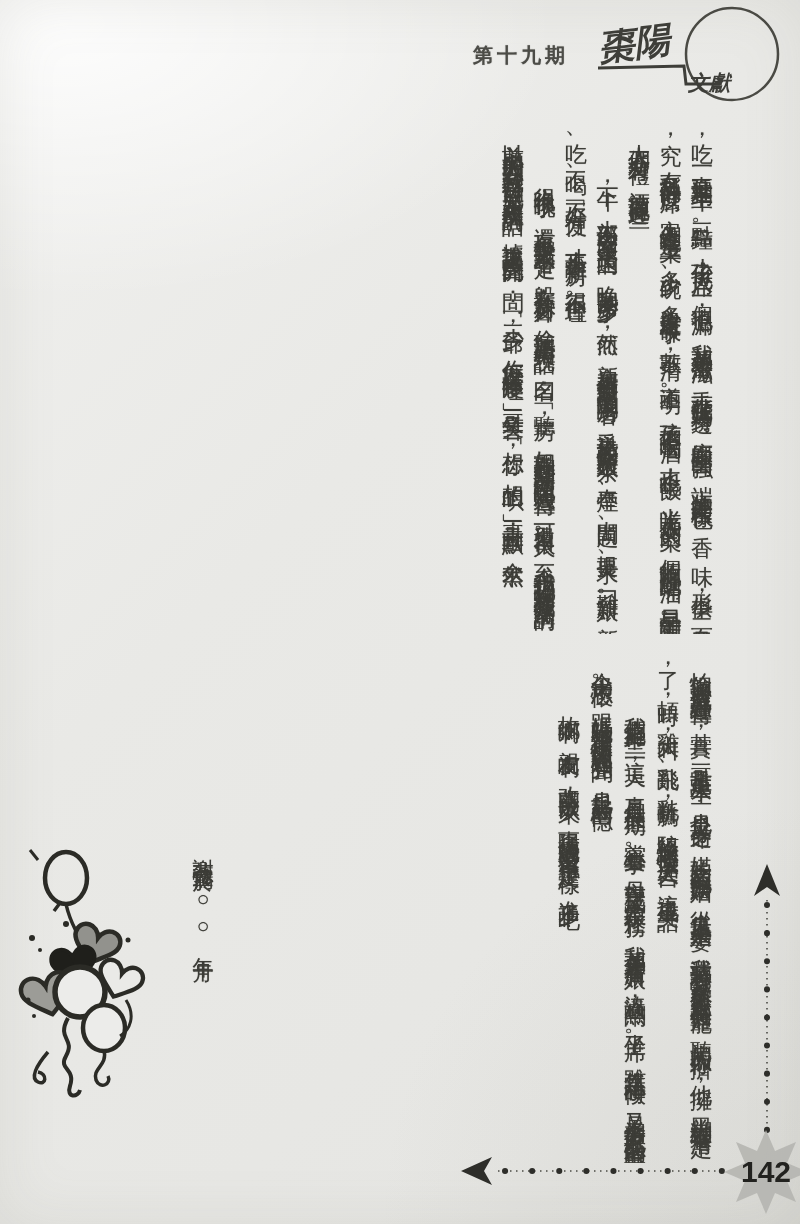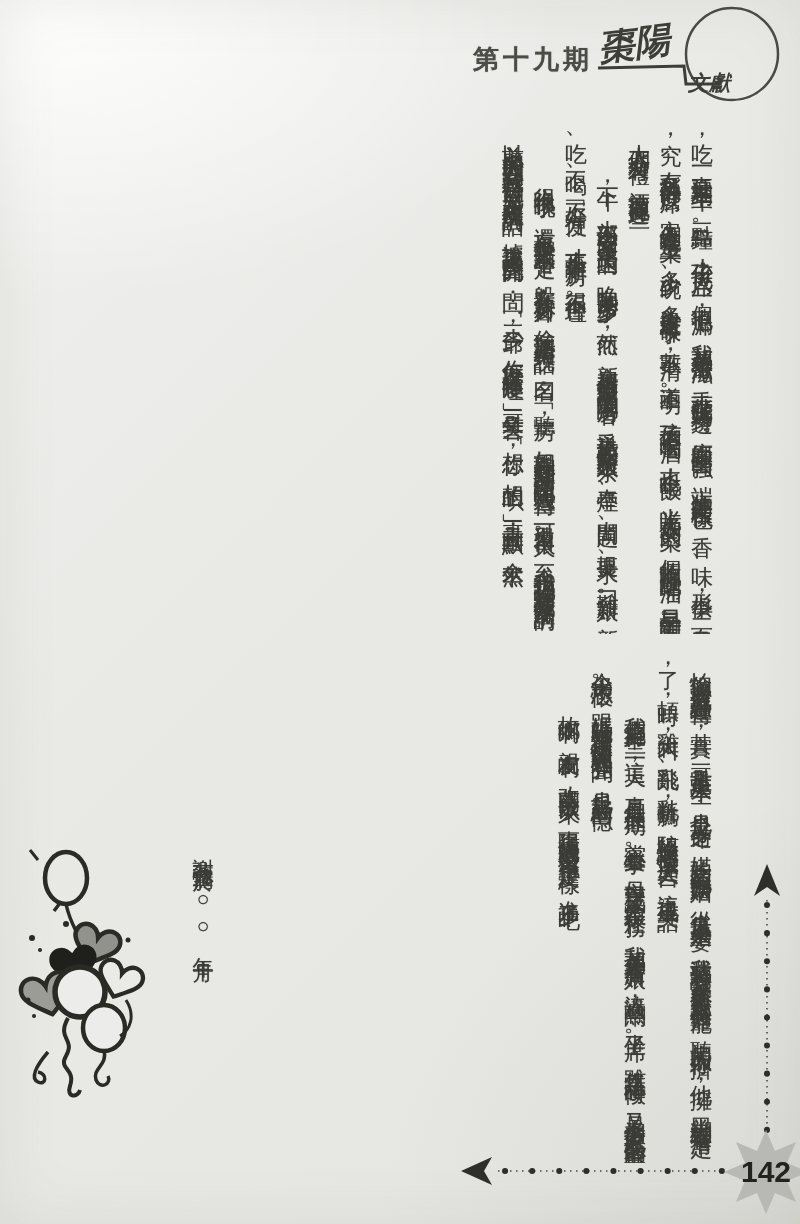--- a/index.html
+++ b/index.html
@@ -12,21 +12,21 @@
     position:relative;width:800px;height:1224px;overflow:hidden;
     background:
       radial-gradient(ellipse 900px 500px at 8% 2%, rgba(255,255,255,.85) 0%, rgba(255,255,255,0) 55%),
       radial-gradient(ellipse 700px 700px at 100% 100%, rgba(160,160,150,.18) 0%, rgba(160,160,150,0) 60%),
       linear-gradient(135deg,#f0f0ee 0%,#e9e9e6 40%,#e5e5e2 100%);
     box-shadow:inset 0 0 60px rgba(120,120,110,.12);
   }
   
   .issue-label{
     position:absolute;top:42px;left:473px;
-    font-size:26px;font-weight:bold;letter-spacing:4px;color:#4c4c47;
+    font-size:20px;font-weight:bold;letter-spacing:4px;color:#4c4c47;
     text-shadow:0 0 1px rgba(70,70,65,.55);
   }
   .logo-svg{position:absolute;top:2px;left:592px;}
   
   .vblock{
     position:absolute;
     writing-mode:vertical-rl;
     text-orientation:upright;
     font-size:22px;
     letter-spacing:3.2px;

